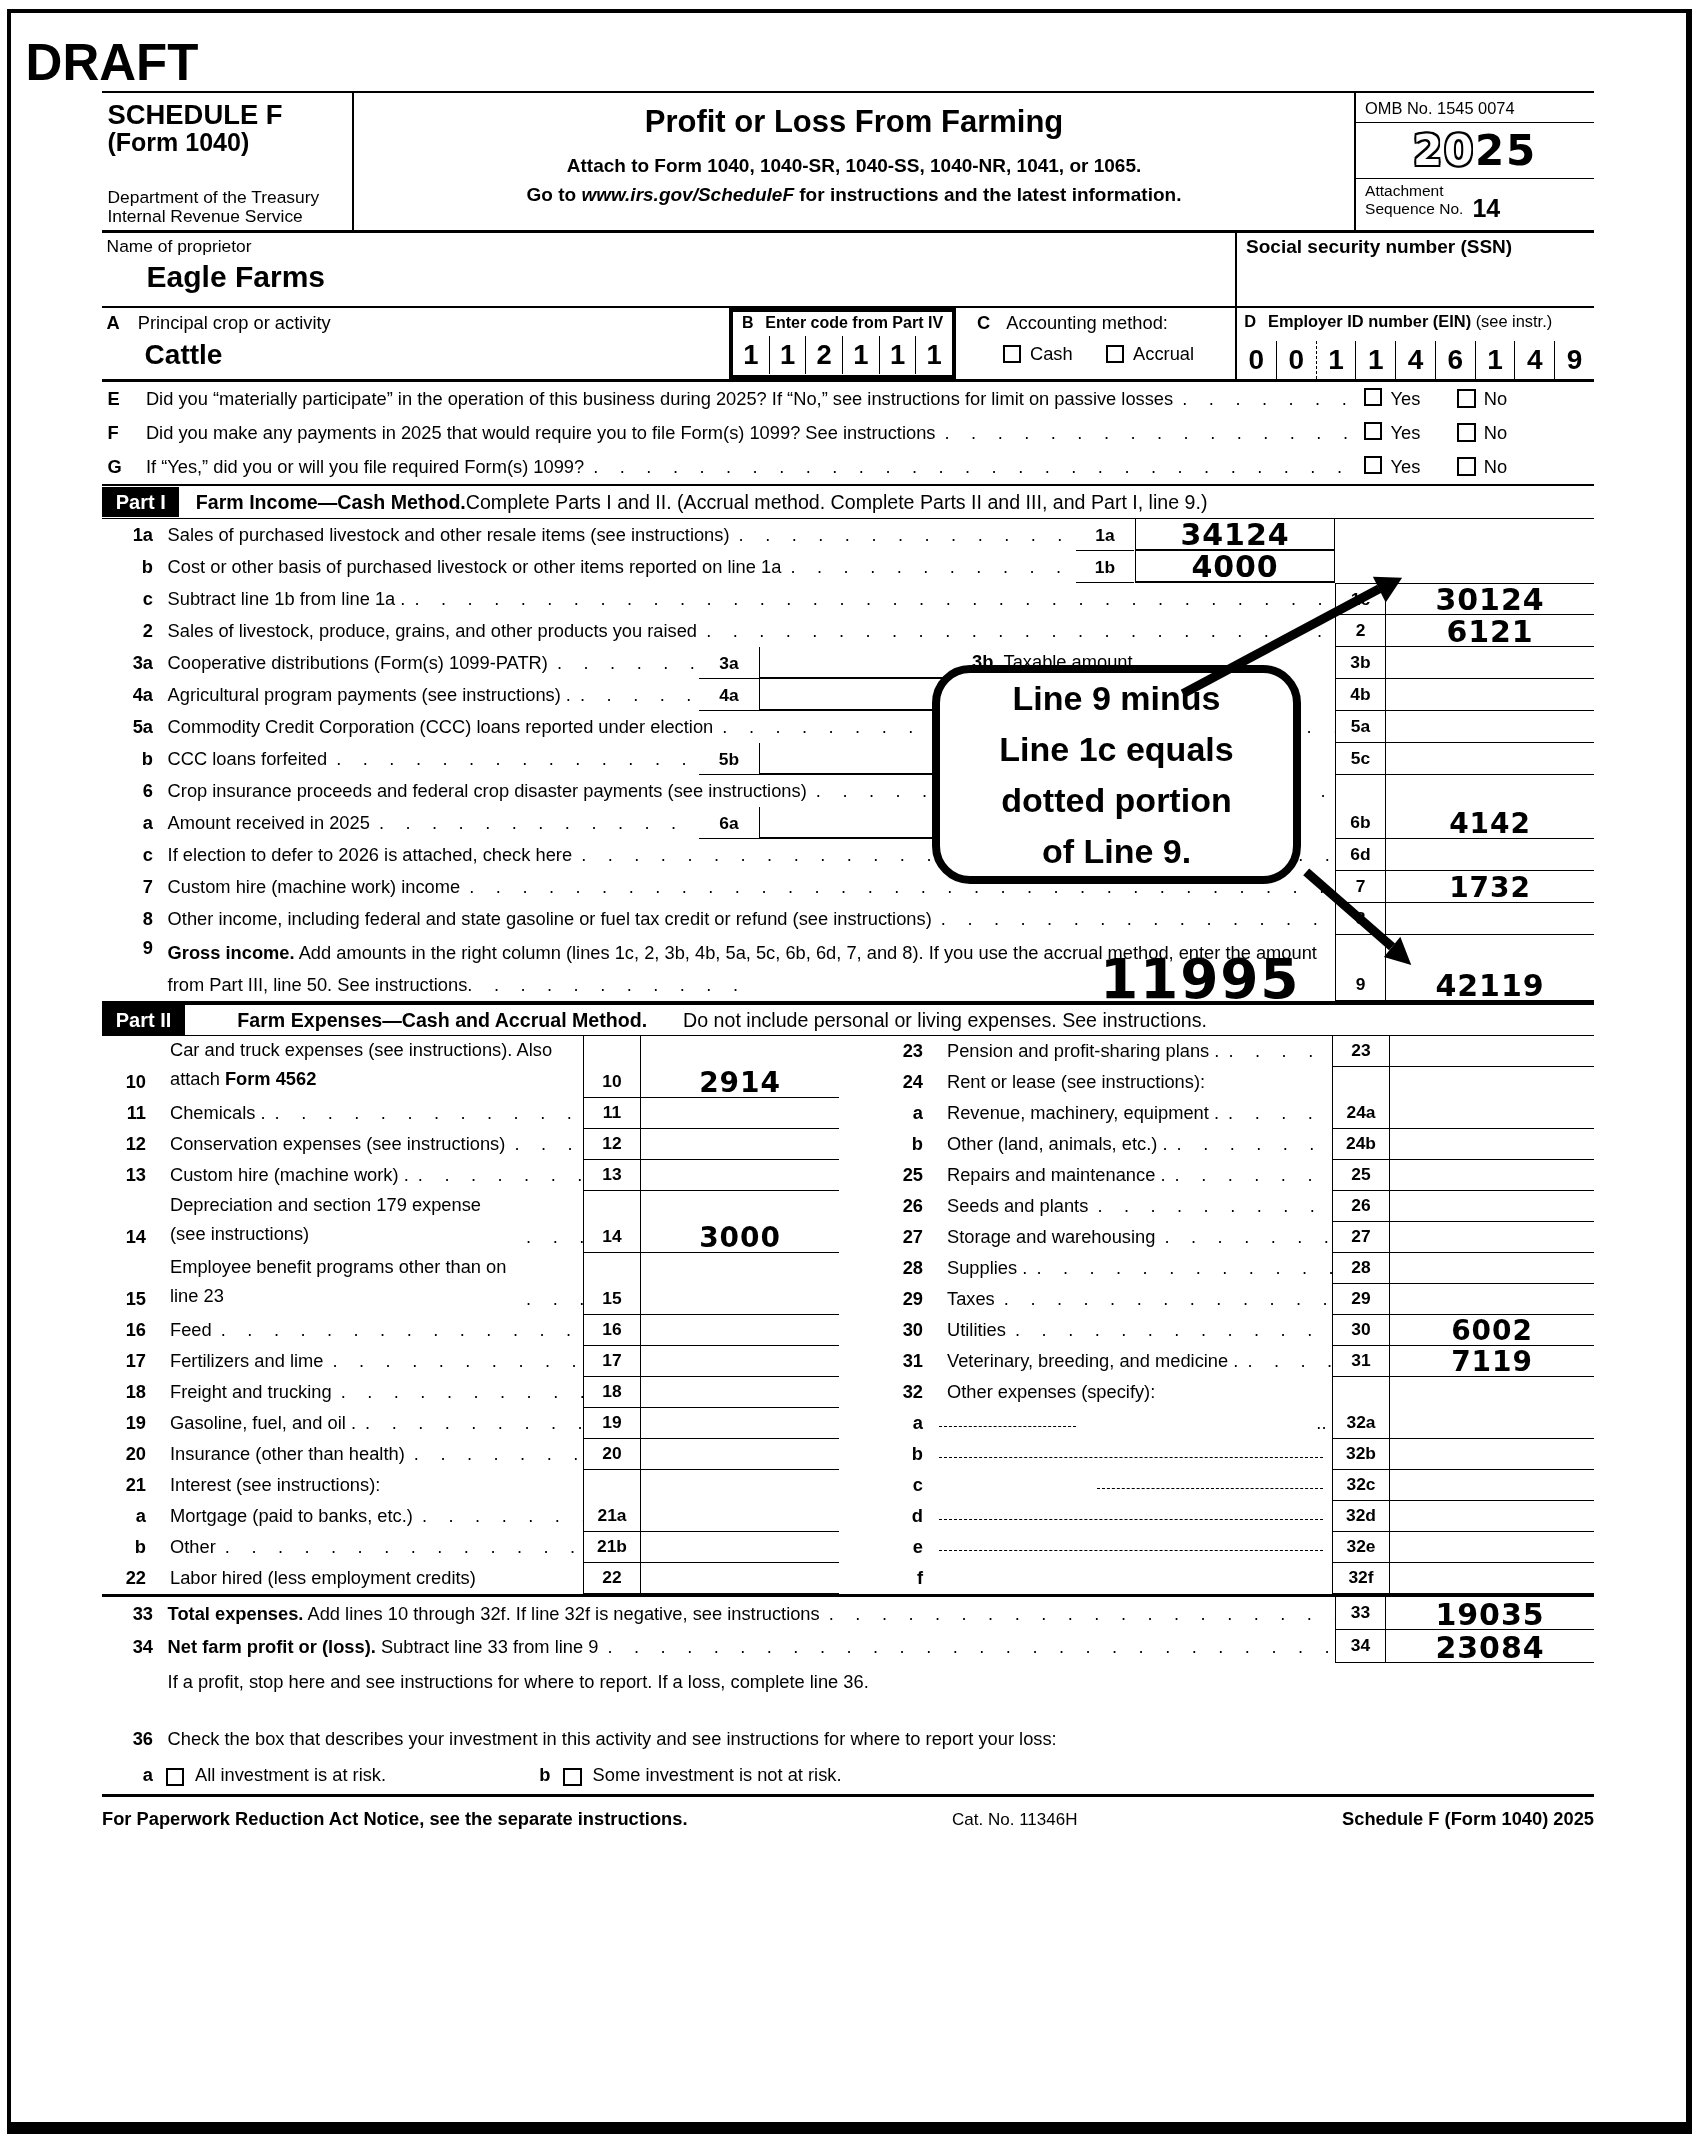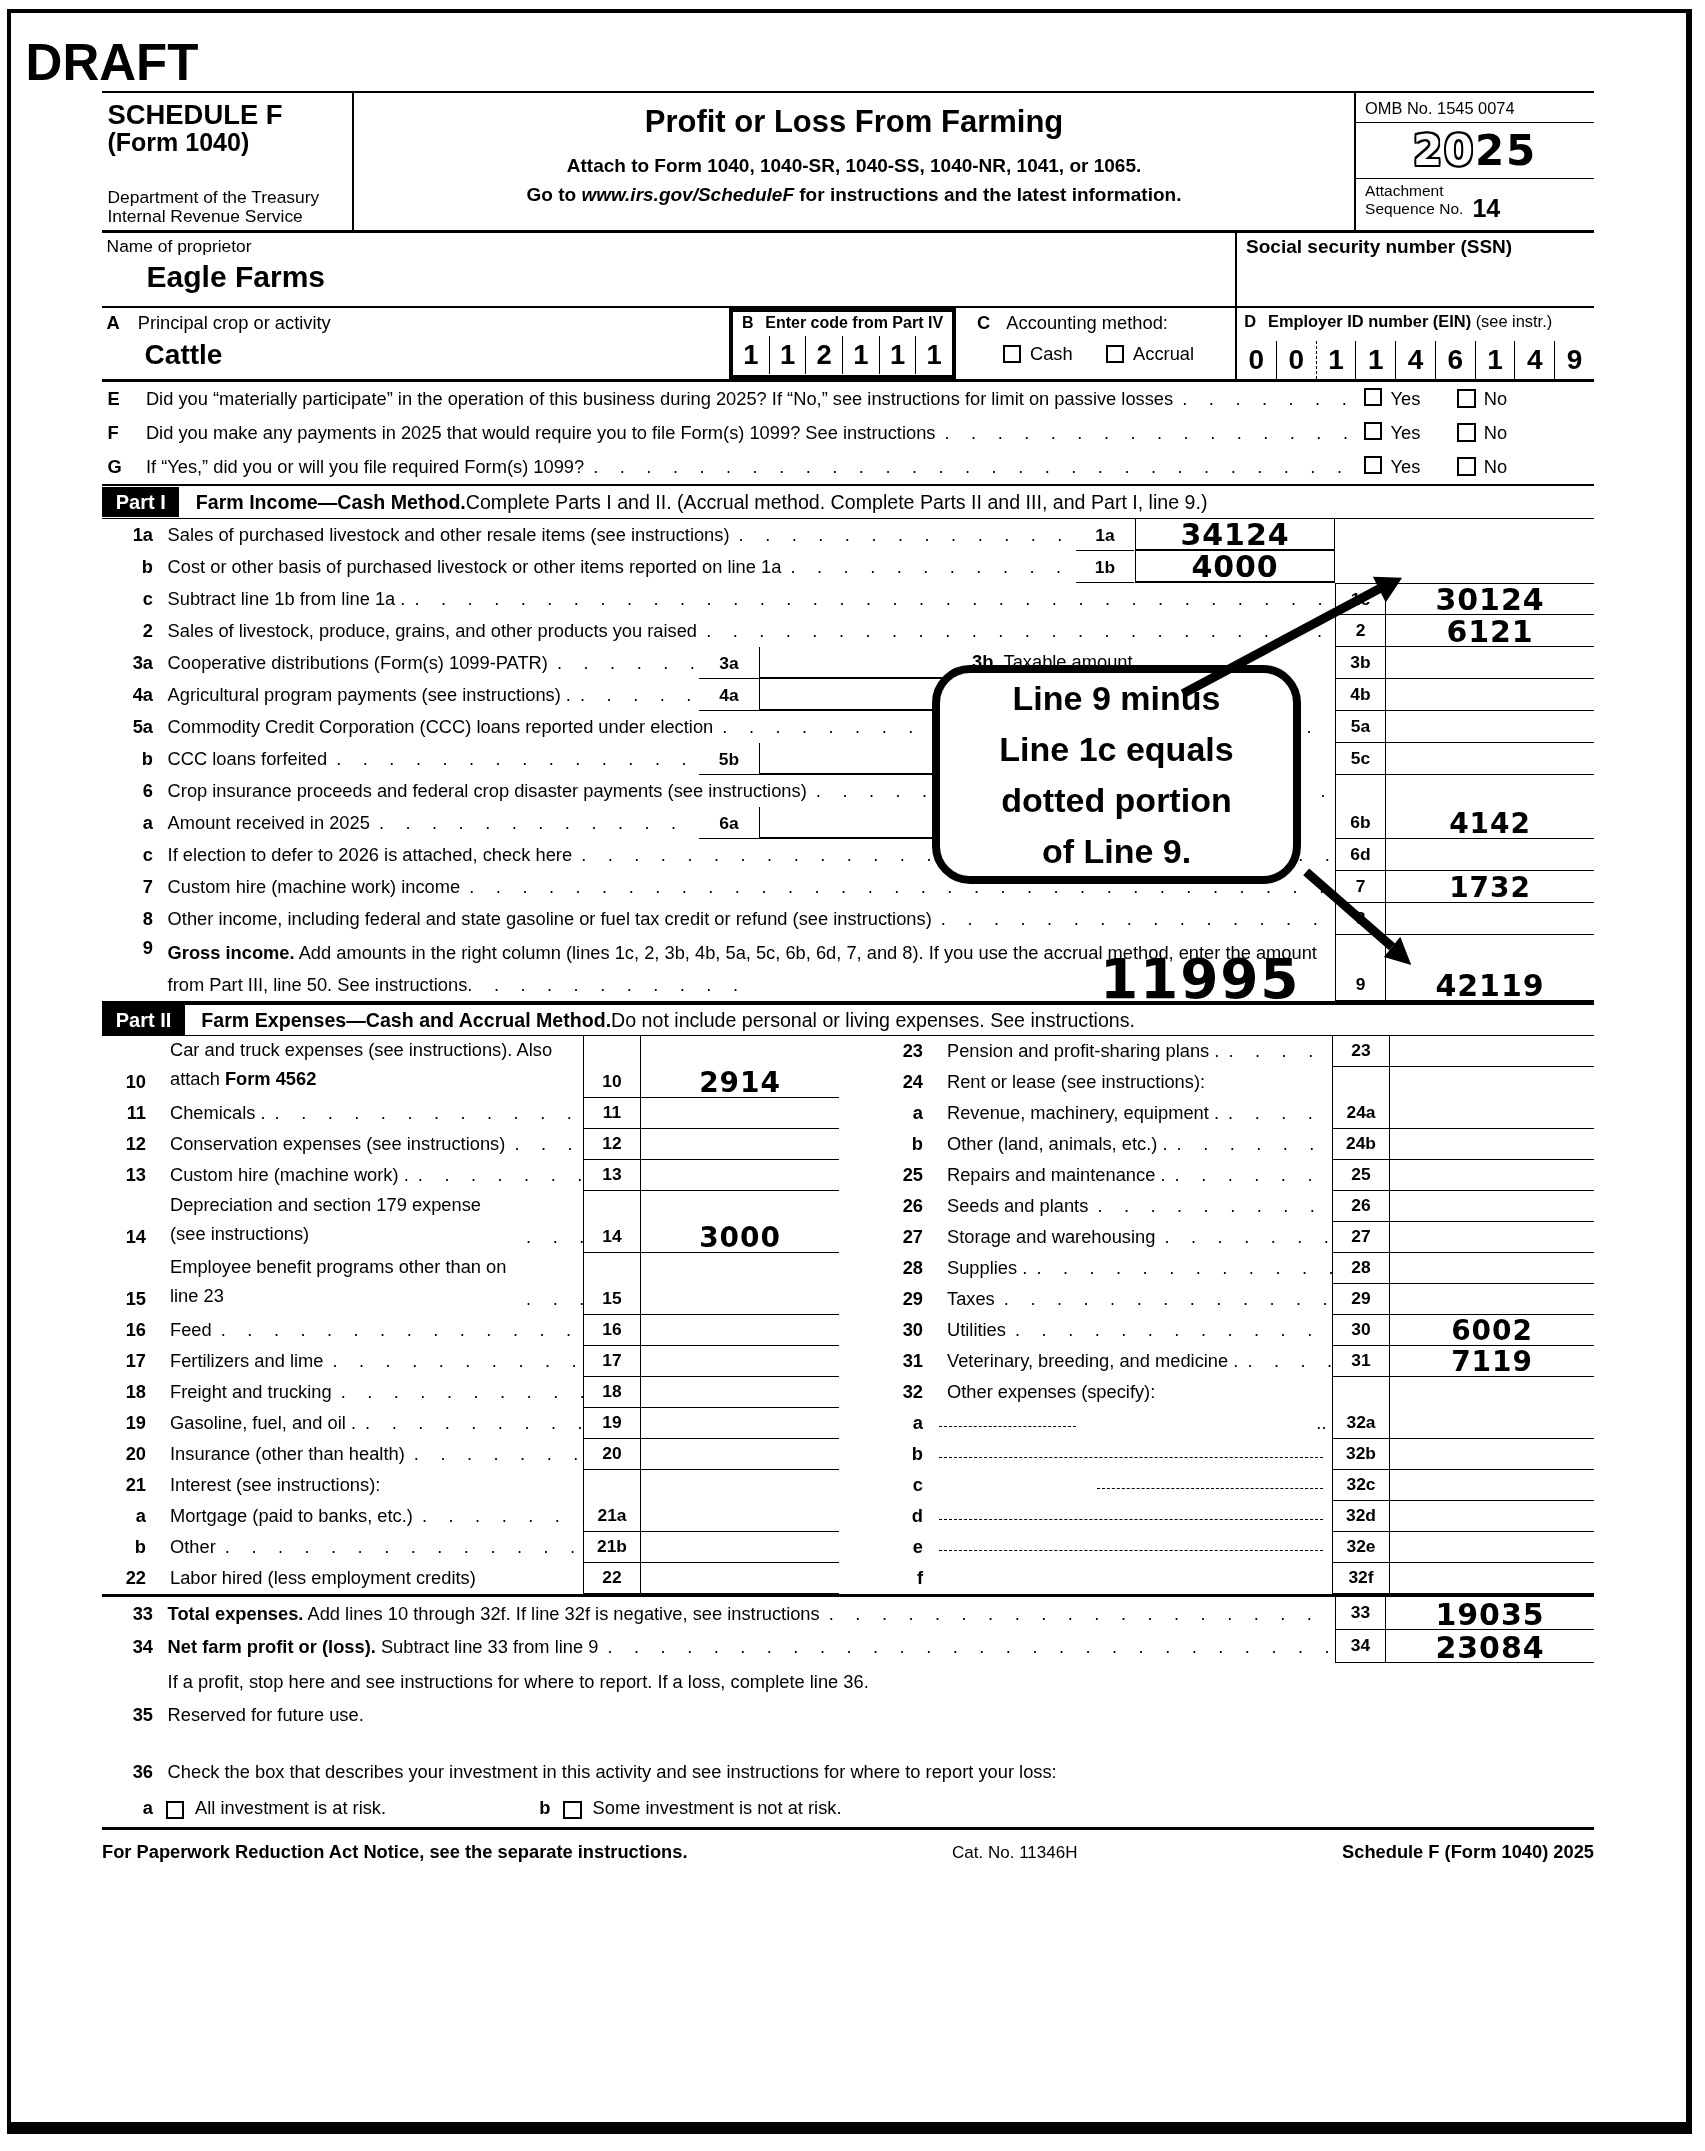--- a/index.html
+++ b/index.html
@@ -63,21 +63,21 @@
   .qn{width:25.6px;padding-left:5.5px;font-weight:bold;flex:none;}
   .qt{padding-left:12.8px;white-space:nowrap;flex:none;}
   .dots{flex:1;overflow:hidden;white-space:nowrap;word-spacing:16.4px;padding:0 9.1px;min-width:0;}
   .yn{flex:none;width:230px;display:flex;align-items:center;}
   .yn .lab{margin:0 0 0 8.2px;}
   .yn .g2{margin-left:37px;display:flex;align-items:center;}
   .yn .g1{display:flex;}
 
   
   .pbar{display:flex;align-items:center;height:35px;box-sizing:border-box;border-top:2.7px solid #000;border-bottom:1.8px solid #000;font-size:19.6px;white-space:nowrap;}
-  .pbar2{border-top:4.6px solid #000;}
+  .pbar2{border-top:4.6px solid #000;gap:36px;}
   .ptag{background:#000;color:#fff;font-weight:bold;padding:3.7px 13.7px;margin-right:16.4px;font-size:20px;flex:none;}
   .pti{font-weight:bold;}
 
   
   .p1{position:relative;}
   .p1row{position:relative;height:32px;}
   .p1row.h72{height:66px;}
   .flow{position:absolute;left:0;top:0;bottom:0;display:flex;align-items:flex-end;padding-bottom:5.5px;}
   .fw-std{right:259px;}
   .fw-box1{right:522px;}
@@ -797,26 +797,20 @@
     <span class="rval">
         <span class="hand big">23084</span>
       </span>
   </div>
   <div class="p1row noterow">
     <div class="flow fw-full">
         <span class="num"></span>
         <span class="txt">If a profit, stop here and see instructions for where to report. If a loss, complete line 36.</span>
       </div>
   </div>
-  <div class="p1row" style="height:33px;">
-    <div class="flow fw-full">
-        <span class="num">35</span>
-        <span class="txt">Reserved for future use.</span>
-      </div>
-  </div>
   <div class="p1row" style="height:33px;margin-top:24px;">
     <div class="flow fw-full">
         <span class="num">36</span>
         <span class="txt">Check the box that describes your investment in this activity and see instructions for where to report your loss:</span>
       </div>
   </div>
   <div class="risk">
     <span class="num">a</span>
     <span class="cb"></span>
     <span>All investment is at risk.</span>

